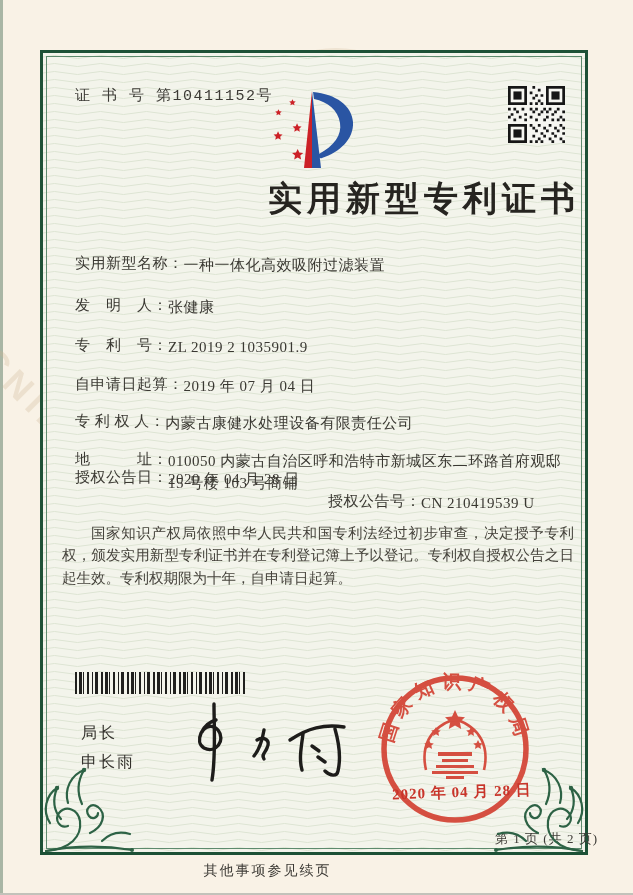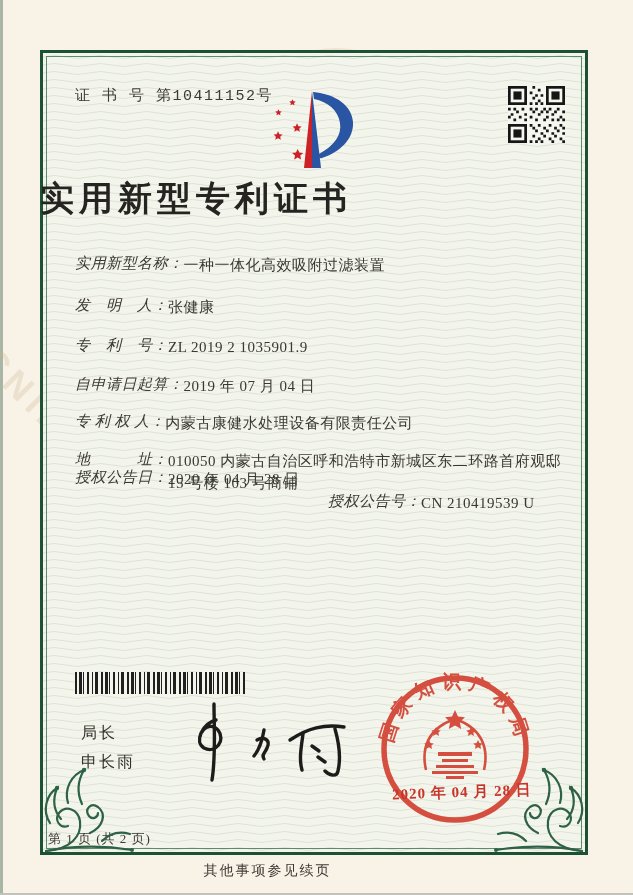--- a/index.html
+++ b/index.html
@@ -28,25 +28,25 @@
   }
   .frame-inner{
     position:absolute;left:3px;top:3px;right:3px;bottom:3px;
     border:1px solid #5d8a6d;pointer-events:none;
   }
   .wavebg{position:absolute;left:0;top:0;width:100%;height:100%;}
   
   .abs{position:absolute;}
   .certno{left:75px;top:86px;font-size:15px;letter-spacing:1.5px;color:#3c3a35;font-family:Liberation Mono, monospace;}
   .title{
-    left:40px;top:176px;width:540px;text-align:left;
+    left:40px;top:176px;width:540px;text-align:right;
     font-size:34px;font-weight:bold;letter-spacing:5px;color:#262420;
   }
   .fieldrow{left:75px;font-size:15px;color:#3a3832;letter-spacing:.5px;}
-  .flabel{display:inline-block;vertical-align:top;white-space:nowrap;font-style:italic;}
+  .flabel{display:inline-block;vertical-align:top;white-space:nowrap;}
   .fvalue{display:inline-block;vertical-align:top;max-width:398px;line-height:22px;}
   .fieldrow2{left:328px;font-size:15px;color:#3a3832;letter-spacing:.5px;}
   .bodytext{
     left:62px;top:522px;width:512px;font-size:14.5px;line-height:22.4px;
     color:#45423b;text-align:justify;
   }
   .bodytext p{margin:0;text-indent:2em;}
   .barcode{
     left:75px;top:672px;width:170px;height:22px;
     background:repeating-linear-gradient(90deg,
@@ -55,21 +55,21 @@
       #20201e 17px 18px,#f3f4eb 18px 20px,#20201e 20px 23px,#f3f4eb 23px 26px);
   }
   .signer-title{left:81px;top:723px;font-size:16px;color:#33312c;letter-spacing:2px;}
   .signer-name{left:81px;top:752px;font-size:16px;color:#33312c;letter-spacing:2px;}
   .signature{left:172px;top:698px;}
   .seal{left:376px;top:670px;}
   .seal-date{
     left:392px;top:783px;font-size:15px;font-weight:bold;color:#c8342a;
     letter-spacing:1px;transform:rotate(-2deg);z-index:5;
   }
-  .pagenum{left:40px;top:830px;width:550px;text-align:left;font-size:13px;color:#3c3a35;letter-spacing:1px;margin-left:8px;}
+  .pagenum{left:40px;top:830px;width:550px;text-align:right;font-size:13px;color:#3c3a35;letter-spacing:1px;margin-left:8px;}
   .footnote{left:0;top:862px;width:535px;text-align:center;font-size:14px;color:#3c3a35;letter-spacing:2px;}
   .flourish{position:absolute;bottom:4px;}
   .flourish.left{left:2px;}
   .flourish.right{right:2px;transform:scaleX(-1);}
 </style>
 </head>
 <body>
 
 <div class="edge-left"></div>
 <div class="edge-bottom"></div>
@@ -156,20 +156,21 @@
   <span class="flabel">地　　　址：</span><span class="fvalue">010050 内蒙古自治区呼和浩特市新城区东二环路首府观邸 15 号楼 103 号商铺</span>
 </div>
 <div class="abs fieldrow" style="top:468px;">
   <span class="flabel">授权公告日：</span><span class="fvalue">2020 年 04 月 28 日</span>
 </div>
 <div class="abs fieldrow2" style="top:492px;">
   <span class="flabel">授权公告号：</span><span class="fvalue">CN 210419539 U</span>
 </div>
 
 <div class="abs bodytext">
+  <p>国家知识产权局依照中华人民共和国专利法经过初步审查，决定授予专利权，颁发实用新型专利证书并在专利登记簿上予以登记。专利权自授权公告之日起生效。专利权期限为十年，自申请日起算。</p>
 </div>
 
 <div class="abs barcode"></div>
 
 <div class="abs signer-title">局长</div>
 <div class="abs signer-name">申长雨</div>
 <svg class="abs signature" width="195" height="90" viewBox="0 0 195 90" xmlns="http://www.w3.org/2000/svg">
   <g fill="none" stroke="#1d1c1a" stroke-width="3.4" stroke-linecap="round">
     <path d="M44,22 C30,26 22,44 32,50 C44,56 54,42 46,32 C41,26 33,28 30,34"></path>
     <path d="M42,6 C42,28 44,58 40,82"></path>

